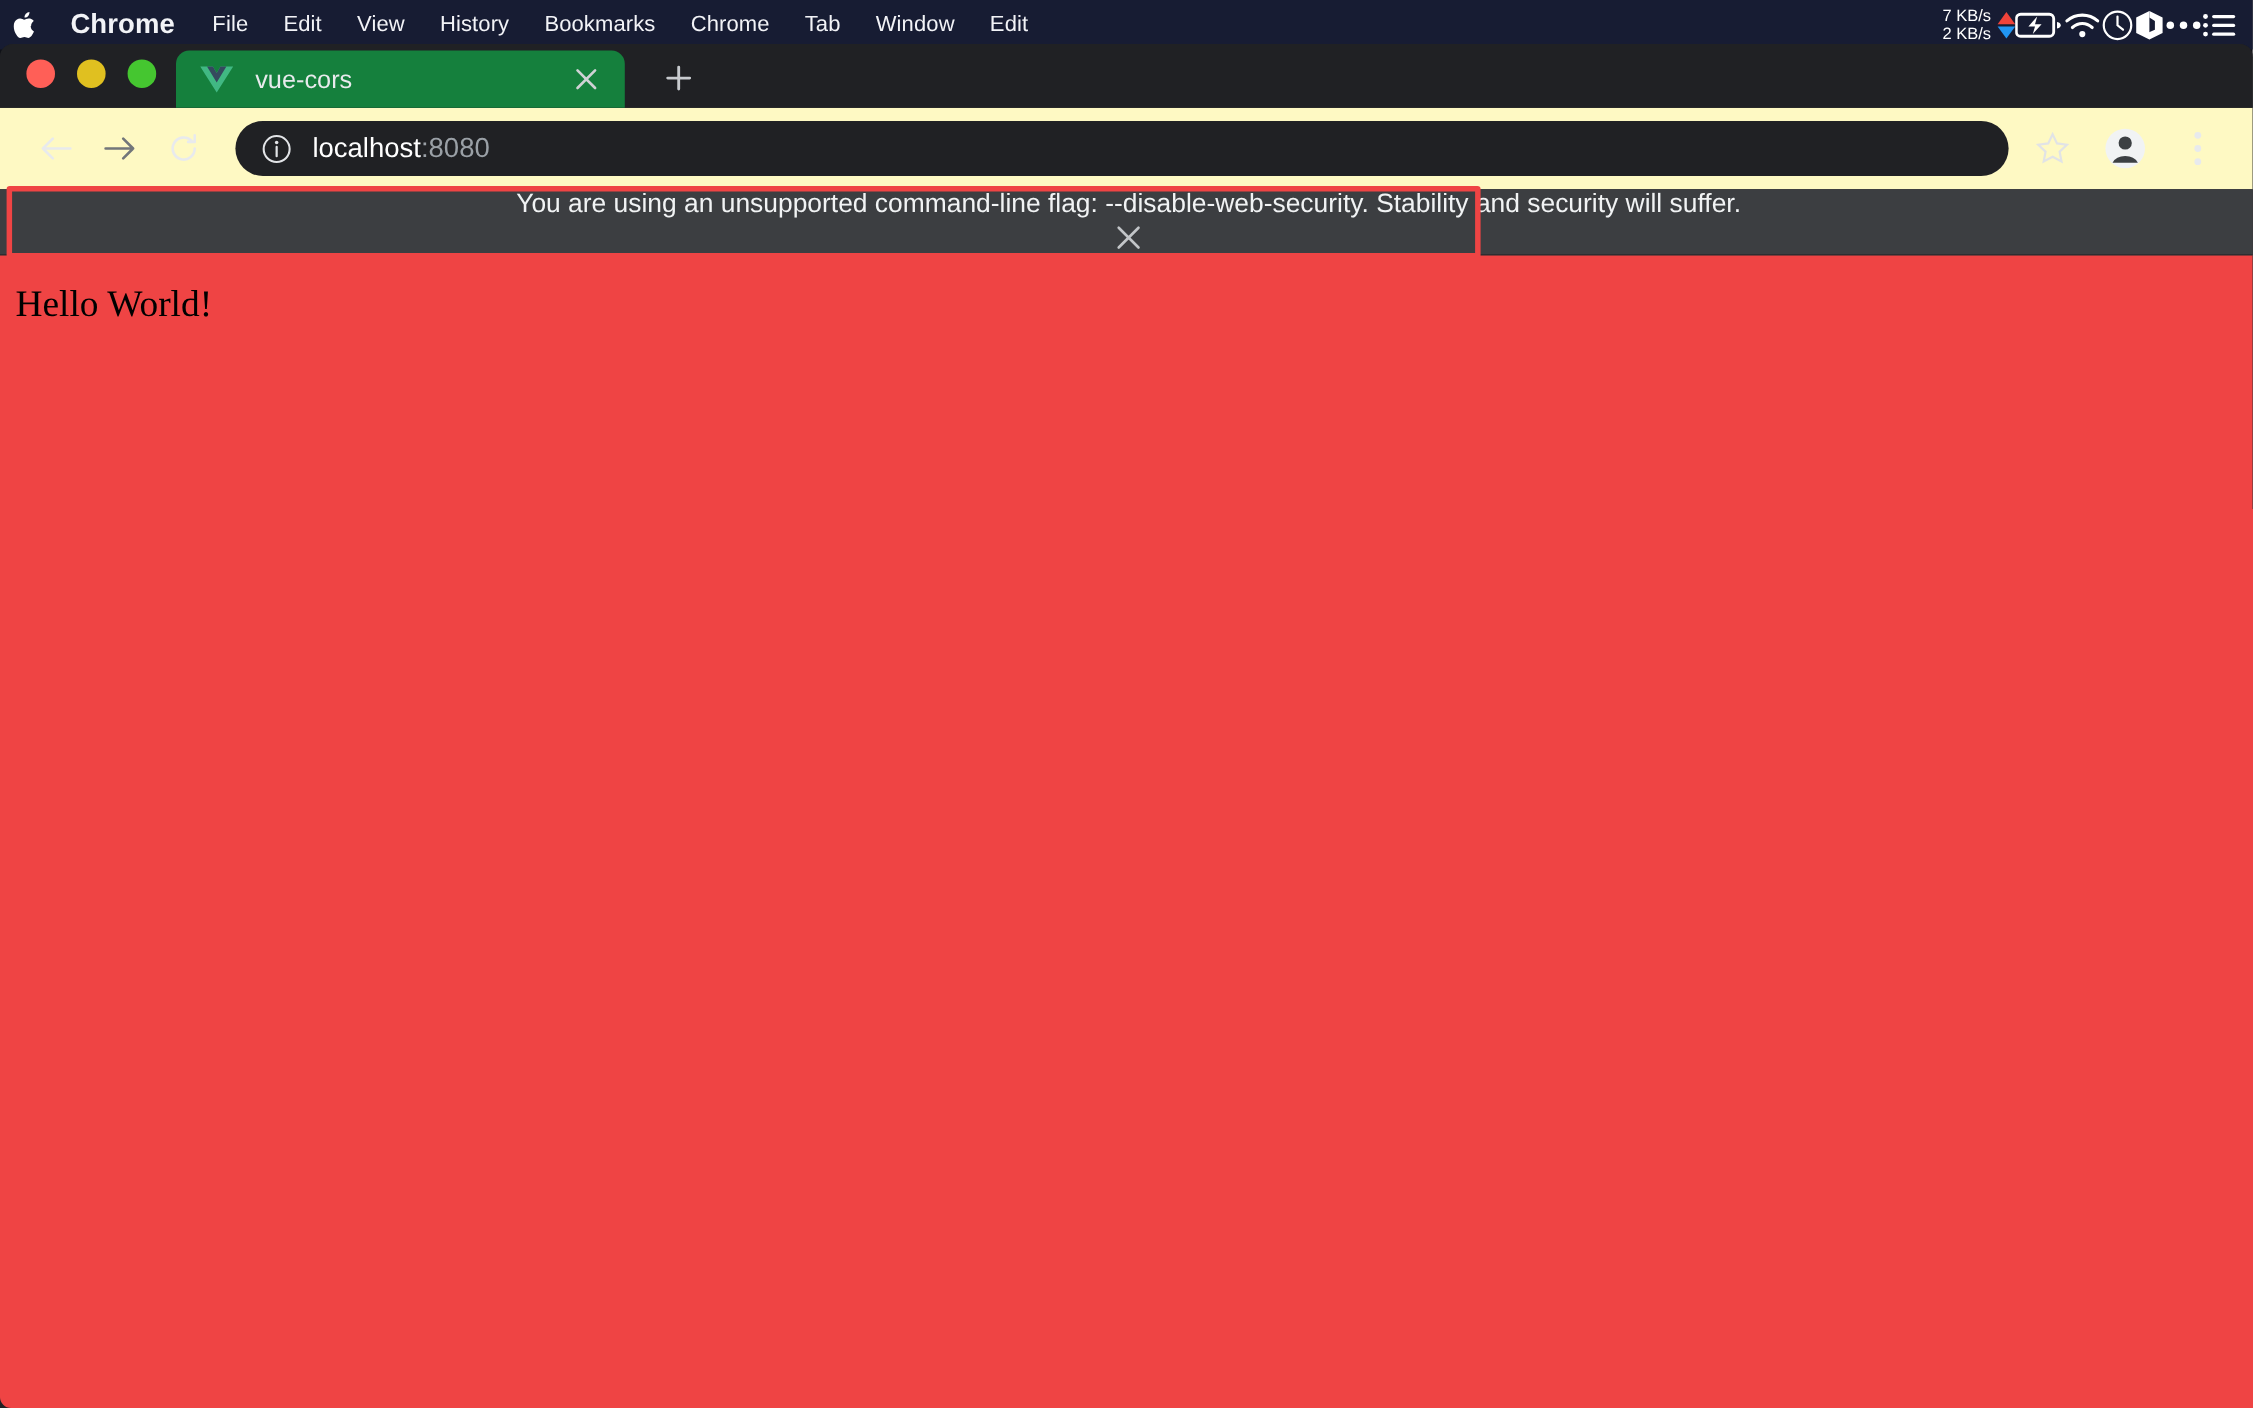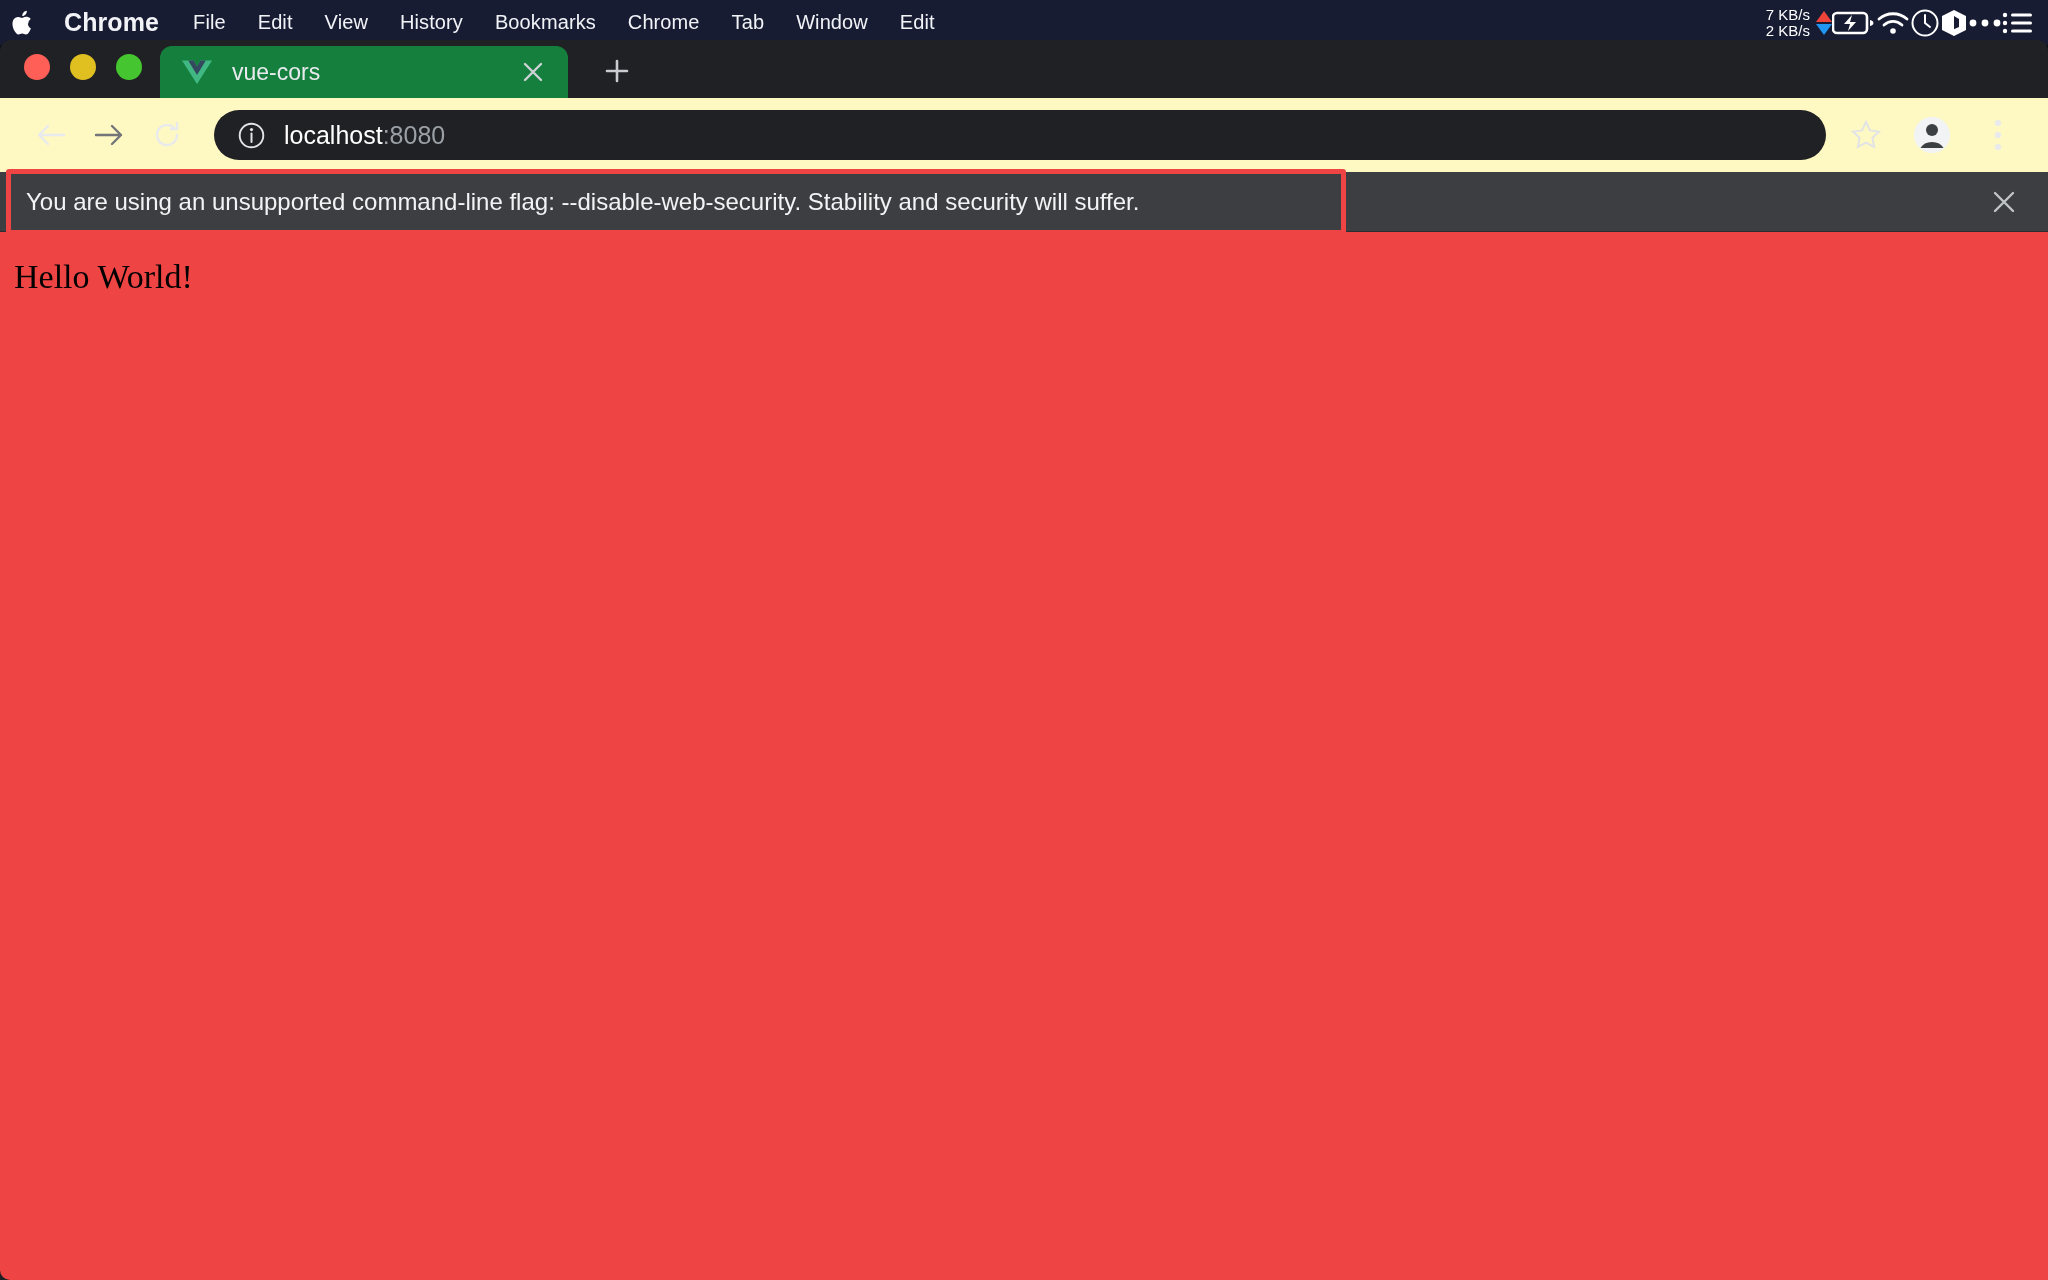--- a/index.html
+++ b/index.html
@@ -86,20 +86,21 @@
   .toolbar-right { display: flex; align-items: center; gap: 10px; }
   .tb-btn { width: 56px; height: 56px; display: flex; align-items: center; justify-content: center; }
 
   
   .infobar {
     position: relative;
     height: 60px; background: #3c3e41;
     display: flex; align-items: center;
     padding: 0 22px 0 26px;
     border-bottom: 1px solid #2b2d30;
+    flex-direction: column;
   }
   .infobar-text { flex: 1 1 auto; color: #f1f3f4; font-size: 24px; white-space: nowrap; }
   .infobar-close { width: 44px; height: 44px; display: flex; align-items: center; justify-content: center; }
   .annotation-box {
     position: absolute;
     left: 6px; top: -3px;
     width: 1340px; height: 66px;
     border: 5px solid #ef4444;
     border-radius: 3px;
     pointer-events: none;

